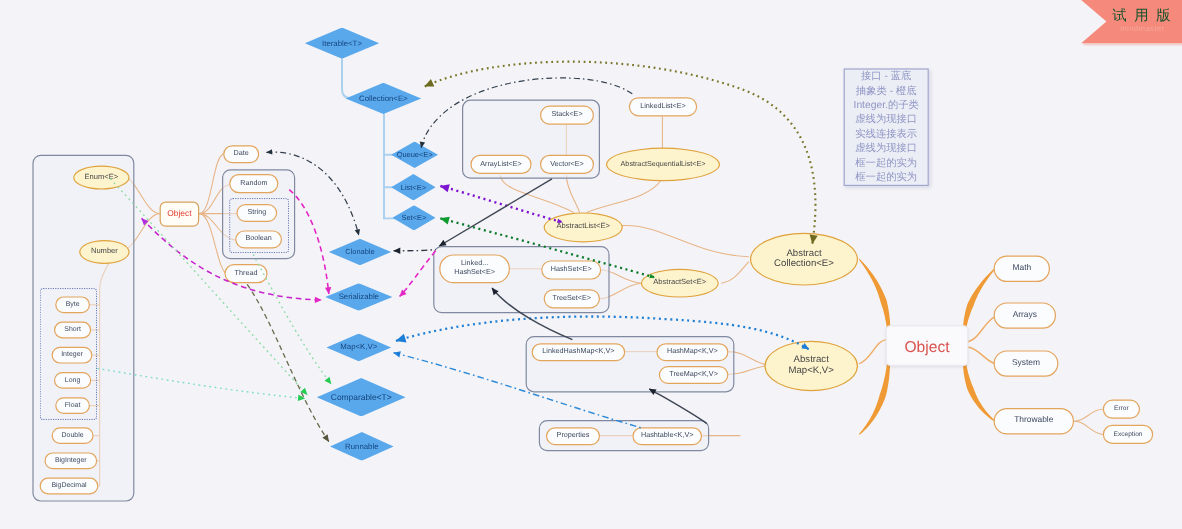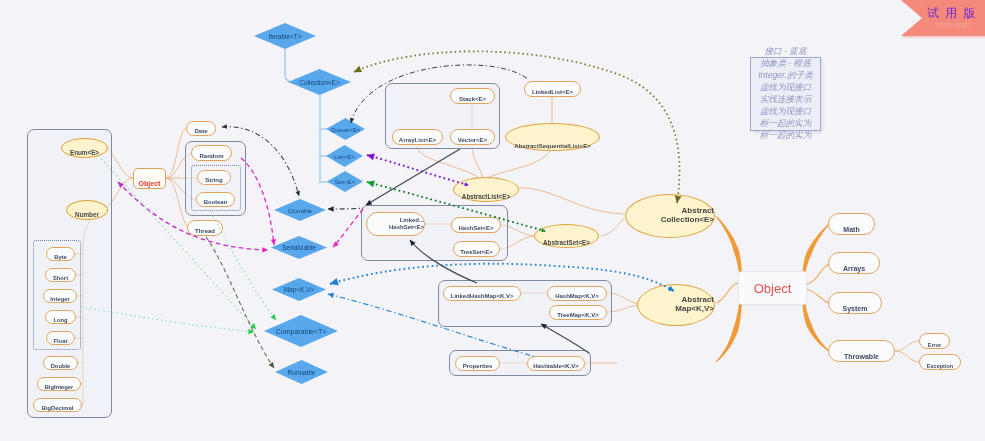--- a/index.html
+++ b/index.html
@@ -1,22 +1,22 @@
 <!DOCTYPE html>
 <html><head>
 <meta charset="utf-8">
 <style>
   html,body{margin:0;padding:0;}
   body{width:985px;height:441px;overflow:hidden;background:#f4f4f8;
        font-family:"Liberation Sans",sans-serif;}
   #canvas{position:relative;width:985px;height:441px;overflow:hidden;}
   svg.edges{position:absolute;left:0;top:0;width:985px;height:441px;pointer-events:none;z-index:1;}
   svg.edges-top{z-index:9;}
-  .node{position:absolute;box-sizing:border-box;display:flex;align-items:flex-end;
-        justify-content:center;text-align:center;line-height:1.1;z-index:5;font-weight:bold;}
+  .node{position:absolute;box-sizing:border-box;display:flex;align-items:center;
+        justify-content:center;text-align:center;line-height:1.1;z-index:5;}
   .pill{border:1px solid #e3a45c;border-radius:999px;background:#fbfcfe;color:#3e4a60;}
   .pill.thick{border-width:1.4px;}
   .ell{border:1px solid #dfa23c;border-radius:50%;background:#fdf4cd;color:#464646;}
   .dia{position:absolute;z-index:5;}
   .dia .shape{position:absolute;inset:0;background:#5aa8ec;
       clip-path:polygon(50% 0,100% 50%,50% 100%,0 50%);}
   .dia .txt{position:absolute;inset:0;display:flex;align-items:center;justify-content:center;
       color:#14457e;text-align:center;}
   .grp{position:absolute;border:1px solid #8089a0;border-radius:7px;
        background:rgba(237,239,246,0.50);box-sizing:border-box;z-index:2;}
@@ -267,32 +267,32 @@
 
 <div class="objbox" style="left:738px;top:271px;width:67px;height:32px;font-size:13px;">Object</div>
 
 <div class="node pill" style="left:828px;top:213px;width:47px;height:22px;font-size:7px;">Math</div>
 <div class="node pill" style="left:828px;top:252px;width:52px;height:22px;font-size:7px;">Arrays</div>
 <div class="node pill" style="left:828px;top:292px;width:54px;height:22px;font-size:7px;">System</div>
 <div class="node pill" style="left:828px;top:340px;width:67px;height:22px;font-size:7px;">Throwable</div>
 <div class="node pill" style="left:919px;top:333px;width:31px;height:16px;font-size:5.5px;">Error</div>
 <div class="node pill" style="left:919px;top:354px;width:42px;height:16px;font-size:5.5px;">Exception</div>
 
-<div class="legend" style="left:750px;top:57px;width:71px;height:74px;font-size:8.6px;line-height:11.9px;font-style:italic;">
+<div class="legend" style="left:703px;top:57px;width:71px;height:98px;font-size:8.6px;line-height:11.9px;">
   <div>接口 - 蓝底</div>
   <div>抽象类 - 橙底</div>
   <div>Integer.的子类</div>
   <div>虚线为现接口</div>
   <div>实线连接表示</div>
   <div>虚线为现接口</div>
   <div>框一起的实为</div>
   <div>框一起的实为</div>
 </div>
 
 <div class="wm" style="left:895px;top:0px;width:90px;height:42px;">
   <svg width="90" height="42" viewBox="0 0 90 42">
     <path d="M6,0 L90,0 L90,36 L6,36 L27,18 Z" fill="#f5897b"></path>
     <path d="M8,36 L90,36 L90,38 L8,38 Z" fill="#eeb5ad" opacity="0.55"></path>
   </svg>
-  <div style="position:absolute;left:26px;top:5px;width:62px;color:#6d28d9;font-size:12px;text-align:center;letter-spacing:1.5px;">试 用 版</div>
+  <div style="position:absolute;left:26px;top:5px;width:62px;color:#14532d;font-size:12px;text-align:center;letter-spacing:1.5px;">试 用 版</div>
   <div style="position:absolute;left:26px;top:21px;width:62px;color:#f5a79c;font-size:6.5px;text-align:center;letter-spacing:0.3px;">mindmaster</div>
 </div>
 </div>
 
 </body></html>

